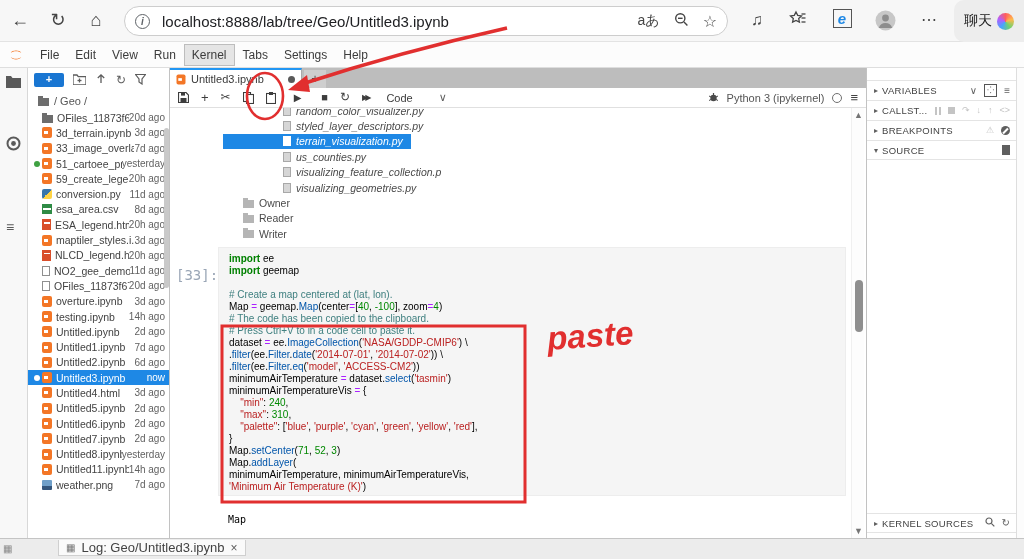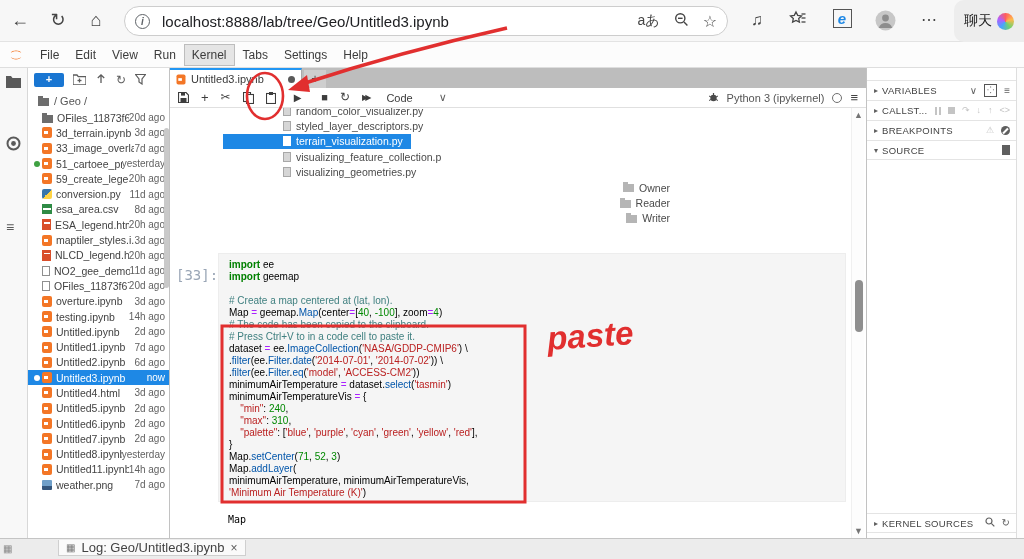--- a/index.html
+++ b/index.html
@@ -81,34 +81,34 @@
   #kernel-name{font-size:11px;color:#555;}
   #kernel-status{width:10px;height:10px;border:1px solid #707070;border-radius:50%;}
   #tb-right .h{font-size:13px;color:#444;}
 
   #nb-content{position:absolute;left:0;top:40px;width:696px;height:430px;background:#fff;overflow:hidden;}
 
   
   #tree-widget{position:absolute;left:0;top:-5px;width:500px;}
   .tree-row{height:15.4px;display:flex;align-items:center;font-size:10.5px;color:#4a4a4a;}
   .tree-row .ticon{flex:none;margin-right:5px;}
-  .tree-row.file{padding-left:113px;}
-  .tree-row.dir{padding-left:73px;justify-content:flex-end;}
+  .tree-row.file{padding-left:113px;font-style:italic;}
+  .tree-row.dir{padding-left:73px;}
   .tree-row.sel{background:#1e88e5;color:#fff;margin-left:53px;padding-left:60px;width:188px;}
   .tpage{width:8px;height:10px;background:#d6d6d6;border:1px solid #a8a8a8;}
   .tree-row.sel .tpage{background:#fff;border-color:#fff;}
   .tdir{width:11px;height:8px;background:#b5b5b5;position:relative;margin-top:1px;}
   .tdir::before{content:"";position:absolute;left:0;top:-2px;width:5px;height:2px;background:#b5b5b5;}
   #tree-hscroll{position:absolute;left:62px;top:143px;width:172px;height:12px;display:flex;align-items:center;gap:6px;}
   #tree-hscroll .arr{color:#6e6e6e;font-size:11px;line-height:10px;}
   #tree-hthumb{flex:1;height:9px;background:#8a8a8a;border-radius:5px;}
 
   
   #cell-prompt{position:absolute;left:6px;top:159px;width:40px;font-family:"DejaVu Sans Mono",monospace;font-size:14px;color:#9aa6b6;text-align:right;}
-  #code-cell{position:absolute;left:48px;top:145px;width:628px;height:249px;background:#f5f5f5;border:1px solid #ededed;}
+  #code-cell{position:absolute;left:48px;top:139px;width:628px;height:249px;background:#f5f5f5;border:1px solid #ededed;}
   #code-block{margin:0;padding:5px 0 0 10px;font-family:"DejaVu Sans Mono",monospace;font-size:10px;line-height:12px;white-space:pre;}
   .tk{color:#000}.tkk{color:#008000;font-weight:bold}.tkc{color:#408080;}
   .tks{color:#ba2121}.tkn{color:#080}.tkp{color:#05a}.tko{color:#a2f}
   #map-cell{position:absolute;left:58px;top:406px;font-family:"DejaVu Sans Mono",monospace;font-size:10px;color:#000;}
 
   
   #nb-vscroll{position:absolute;right:2px;top:0;width:13px;height:430px;background:#fdfdfd;border-left:1px solid #f0f0f0;}
   #nb-vscroll .varr{position:absolute;left:1px;width:11px;text-align:center;color:#757575;font-size:9px;}
   #nb-vthumb{position:absolute;left:2.5px;top:172px;width:8px;height:52px;background:#8f8f8f;border-radius:5px;}
 
@@ -469,20 +469,24 @@
             <div class="tree-row file">
               <span class="ticon tpage"></span>
               <span>styled_layer_descriptors.py</span>
             </div>
             <div class="tree-row file sel">
               <span class="ticon tpage"></span>
               <span>terrain_visualization.py</span>
             </div>
             <div class="tree-row file">
               <span class="ticon tpage"></span>
+              <span>us_counties.py</span>
+            </div>
+            <div class="tree-row file">
+              <span class="ticon tpage"></span>
               <span>visualizing_feature_collection.p</span>
             </div>
             <div class="tree-row file">
               <span class="ticon tpage"></span>
               <span>visualizing_geometries.py</span>
             </div>
             <div class="tree-row dir">
               <span class="ticon tdir"></span>
               <span>Owner</span>
             </div>

